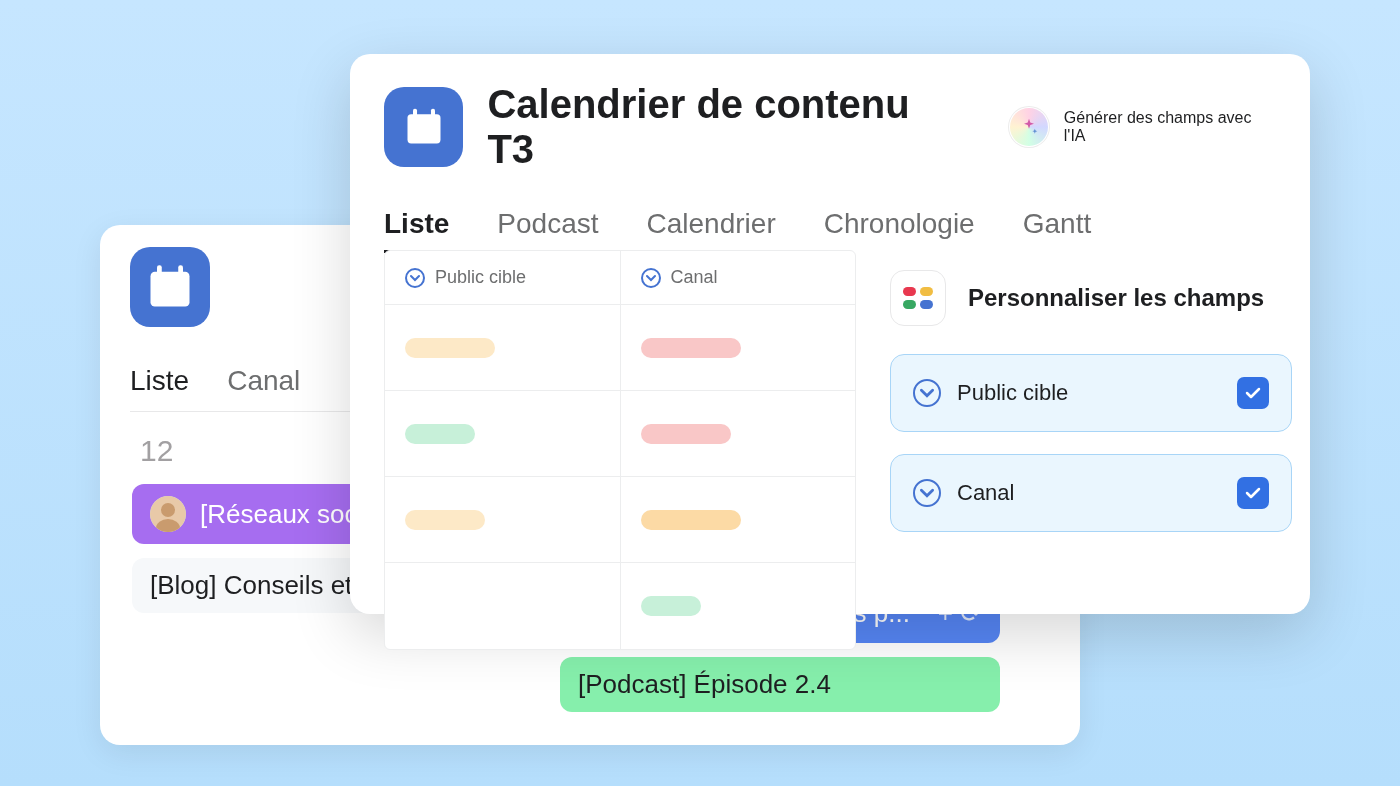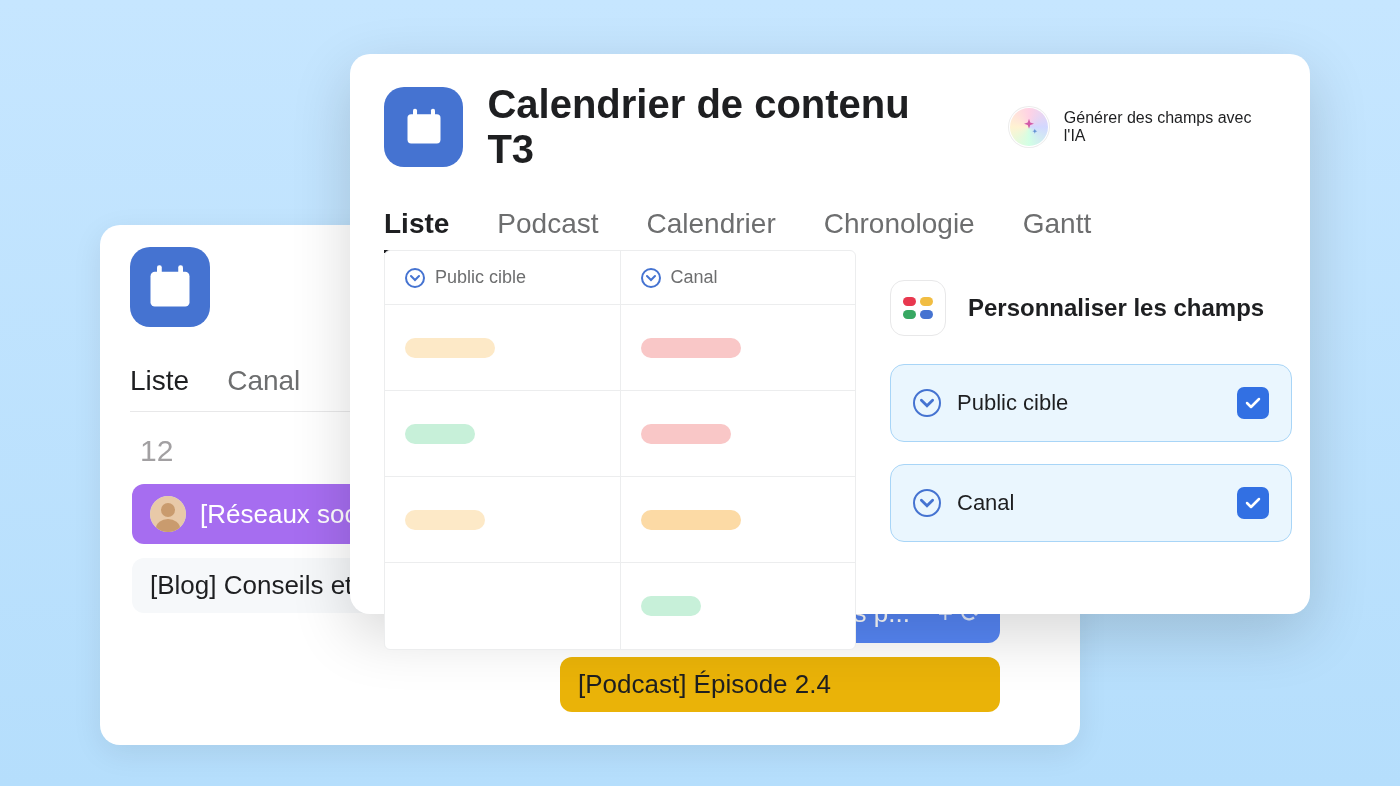--- a/index.html
+++ b/index.html
@@ -71,21 +71,21 @@
       color: #1e1f21;
       display: flex;
       align-items: center;
       gap: 14px;
       width: fit-content;
       min-width: 300px;
     }
     .event-purple { background: #a66df0; color: #fff; }
     .event-light { background: #f6f8fa; }
     .event-blue { background: #5686f5; color: #fff; }
-    .event-pink { background: #eab308; }
+    .event-pink { background: #86efac; }
     .avatar {
       width: 36px; height: 36px; border-radius: 50%;
       background: #d9d9d9;
       flex-shrink: 0;
       display: flex; align-items: center; justify-content: center;
       overflow: hidden;
     }
     .avatar svg { width: 36px; height: 36px; }
     .back-col2 {
       position: absolute;
@@ -205,21 +205,21 @@
     .chip-yellow2 { background: #fde9c7; width: 80px; }
     .chip-red { background: #f9c7c7; width: 100px; }
     .chip-red2 { background: #f9c7c7; width: 90px; }
     .chip-orange { background: #fcdaa5; width: 100px; }
     .chip-green2 { background: #c7f0d9; width: 60px; }
 
     
     .customize-panel {
       position: absolute;
       left: 540px;
-      top: 226px;
+      top: 216px;
       width: 402px;
     }
     .cp-header {
       display: flex;
       align-items: center;
       gap: 22px;
       margin-bottom: 28px;
     }
     .cp-icon-wrap {
       width: 56px; height: 56px;

